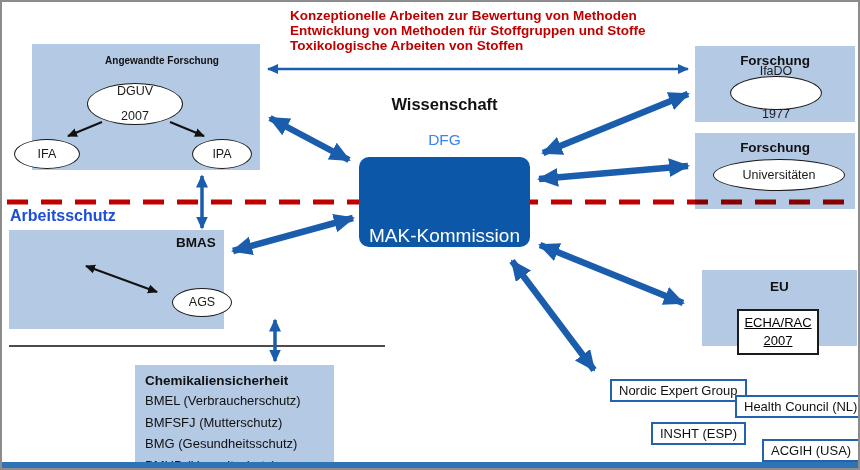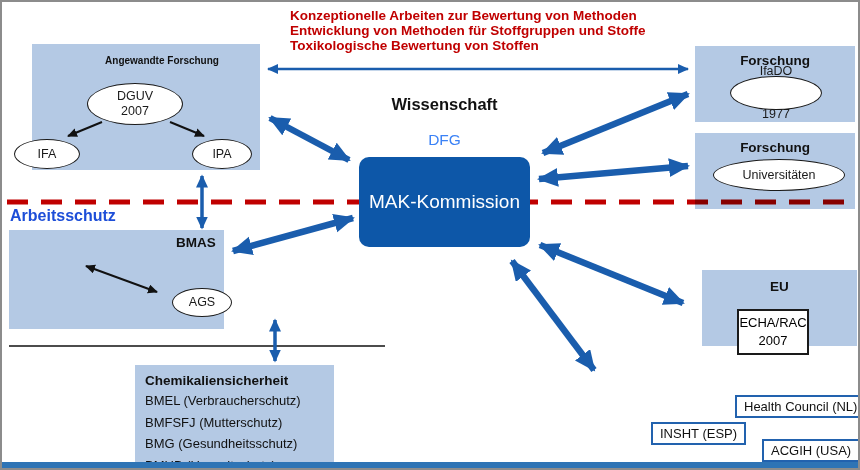--- a/index.html
+++ b/index.html
@@ -2,43 +2,43 @@
 <html><head>
 <meta charset="utf-8">
 <style>
   html,body{margin:0;padding:0;background:#fff;font-family:"Liberation Sans",sans-serif;}
   .frame{position:relative;width:860px;height:470px;box-sizing:border-box;border:2px solid #8c8c8c;background:#fff;overflow:hidden;}
   .abs{position:absolute;}
   .bluebox{background:#b4c9e4;}
   .ellipse{background:#fff;border:1.5px solid #1a1a1a;border-radius:50%;display:flex;flex-direction:column;align-items:center;justify-content:center;text-align:center;font-size:12.5px;color:#1a1a1a;line-height:1.2;box-sizing:border-box;}
   .boxtitle{font-weight:bold;font-size:13.5px;color:#111;text-align:center;}
   .red-head{color:#c00000;font-size:13.5px;font-weight:600;line-height:15px;white-space:nowrap;}
-  .mak{background:#0d57a8;border-radius:10px;color:#fff;display:flex;align-items:center;justify-content:center;font-size:19px;}
+  .mak{background:#0d57a8;border-radius:10px;color:#fff;display:flex;align-items:flex-end;justify-content:center;font-size:19px;}
   .intl-label{background:#fff;border:2px solid #2262ae;color:#111;font-size:13px;padding:2px 7px;white-space:nowrap;}
   .whiterect{background:#fff;border:2px solid #1a1a1a;display:flex;flex-direction:column;align-items:center;justify-content:center;font-size:13px;line-height:1.35;box-sizing:border-box;}
   .chem-item{font-size:13px;color:#111;line-height:21.5px;white-space:nowrap;}
   svg{position:absolute;left:0;top:0;pointer-events:none;}
   .blend{mix-blend-mode:multiply;}
   .bottombar{position:absolute;left:0;right:0;bottom:0;height:6px;background:#2e74b5;}
 </style>
 </head>
 <body>
 
 <div class="frame">
 
   <div class="abs red-head" style="left:288px;top:6px;">
     <div>Konzeptionelle Arbeiten zur Bewertung von Methoden</div>
     <div>Entwicklung von Methoden für Stoffgruppen und Stoffe</div>
-    <div>Toxikologische Bewertung von Stoffen</div>
+    <div>Toxikologische Arbeiten von Stoffen</div>
   </div>
 
   <div class="abs bluebox" style="left:30px;top:42px;width:228px;height:126px;">
     <div class="boxtitle" style="margin-top:11px;font-size:10px;padding-left:32px;">Angewandte Forschung</div>
   </div>
-  <div class="abs ellipse" style="left:85px;top:81px;width:96px;height:42px;">
+  <div class="abs ellipse" style="left:85px;top:81px;width:96px;height:42px;justify-content:space-between;">
     <span>DGUV</span>
     <span>2007</span>
   </div>
   <div class="abs ellipse" style="left:12px;top:137px;width:66px;height:30px;">
     <span>IFA</span>
   </div>
   <div class="abs ellipse" style="left:190px;top:137px;width:60px;height:30px;">
     <span>IPA</span>
   </div>
 
@@ -72,25 +72,26 @@
   <div class="abs bluebox" style="left:693px;top:131px;width:160px;height:76px;">
     <div class="boxtitle" style="margin-top:7px;">Forschung</div>
   </div>
   <div class="abs ellipse" style="left:711px;top:157px;width:132px;height:32px;">
     <span>Universitäten</span>
   </div>
 
   <div class="abs bluebox" style="left:700px;top:268px;width:155px;height:76px;">
     <div class="boxtitle" style="margin-top:9px;">EU</div>
   </div>
-  <div class="abs whiterect" style="left:735px;top:307px;width:72px;height:46px;">
+  <div class="abs whiterect" style="left:735px;top:307px;width:82px;height:46px;text-decoration:underline;">
     <span>ECHA/RAC</span>
     <span>2007</span>
   </div>
 
+  <div class="abs intl-label" style="left:608px;top:377px;">Nordic Expert Group</div>
   <div class="abs intl-label" style="left:733px;top:393px;">Health Council (NL)</div>
   <div class="abs intl-label" style="left:649px;top:420px;">INSHT (ESP)</div>
   <div class="abs intl-label" style="left:760px;top:437px;">ACGIH (USA)</div>
 
   <svg class="blend" width="860" height="470">
     <line x1="5" y1="200" x2="855" y2="200" stroke="#c00000" stroke-width="5" stroke-dasharray="21 13"></line>
   </svg>
 
   <div class="abs mak" style="left:357px;top:155px;width:171px;height:90px;">
     <span>MAK-Kommission</span>

